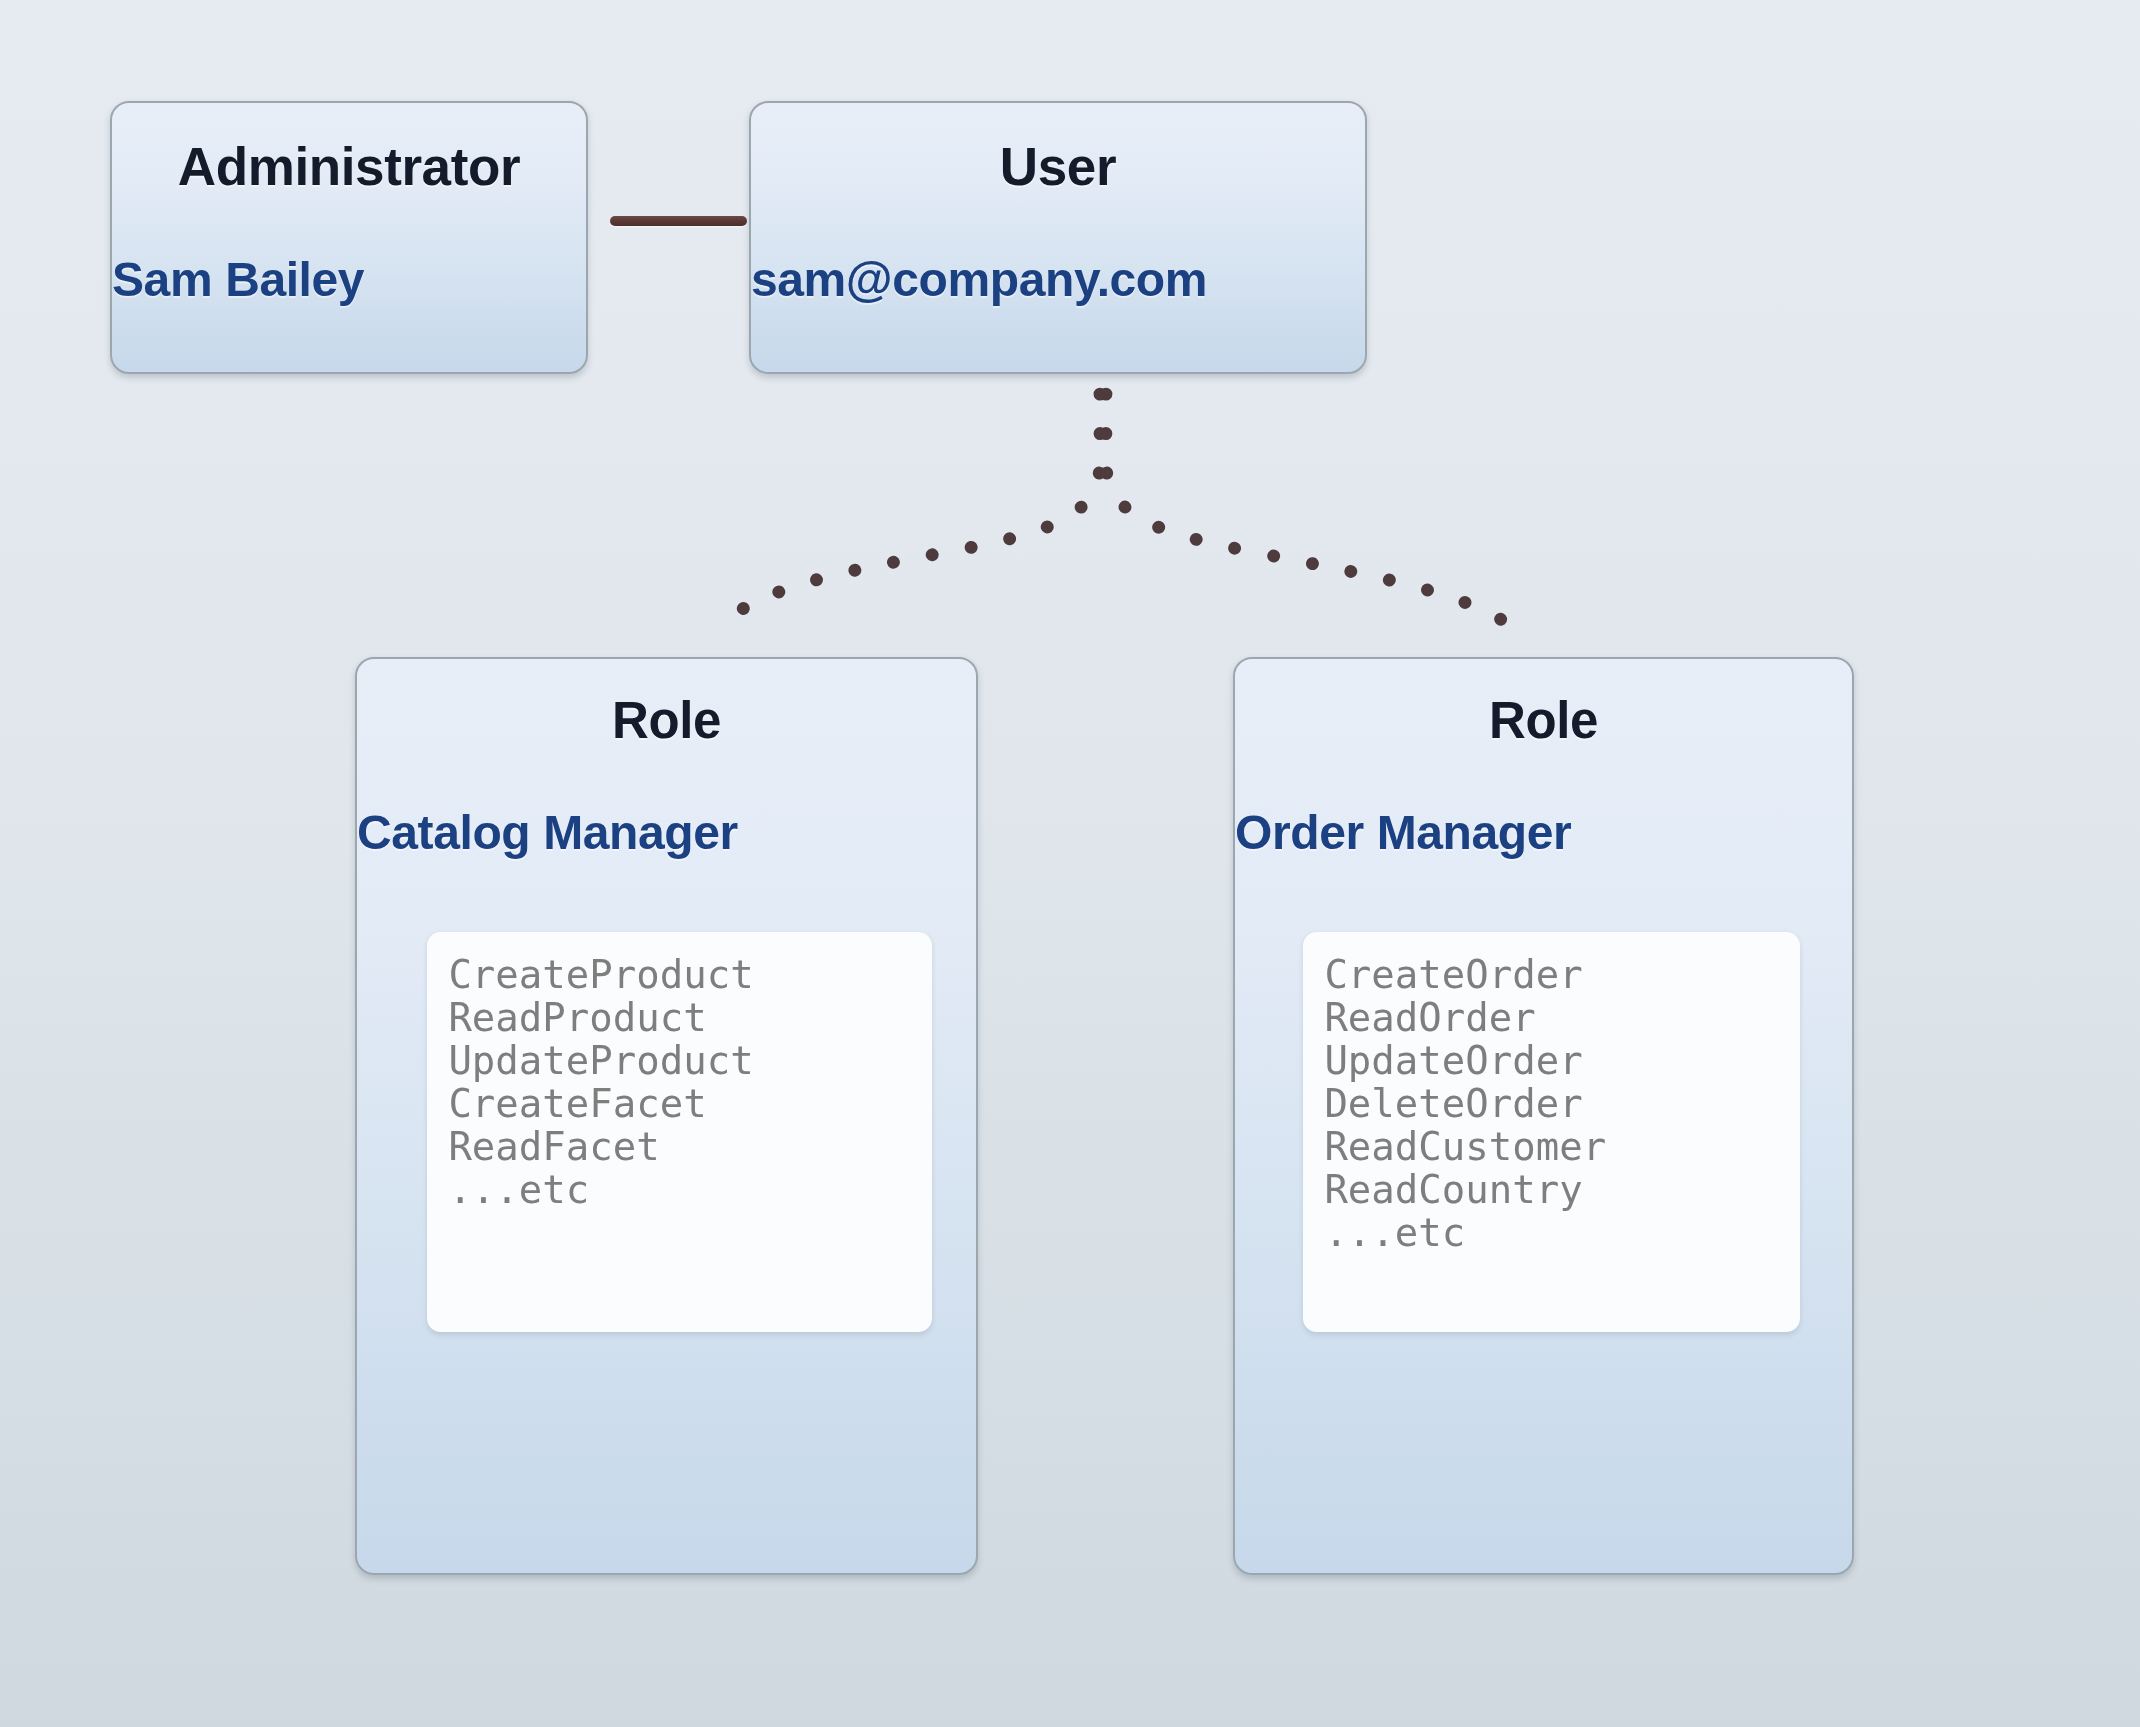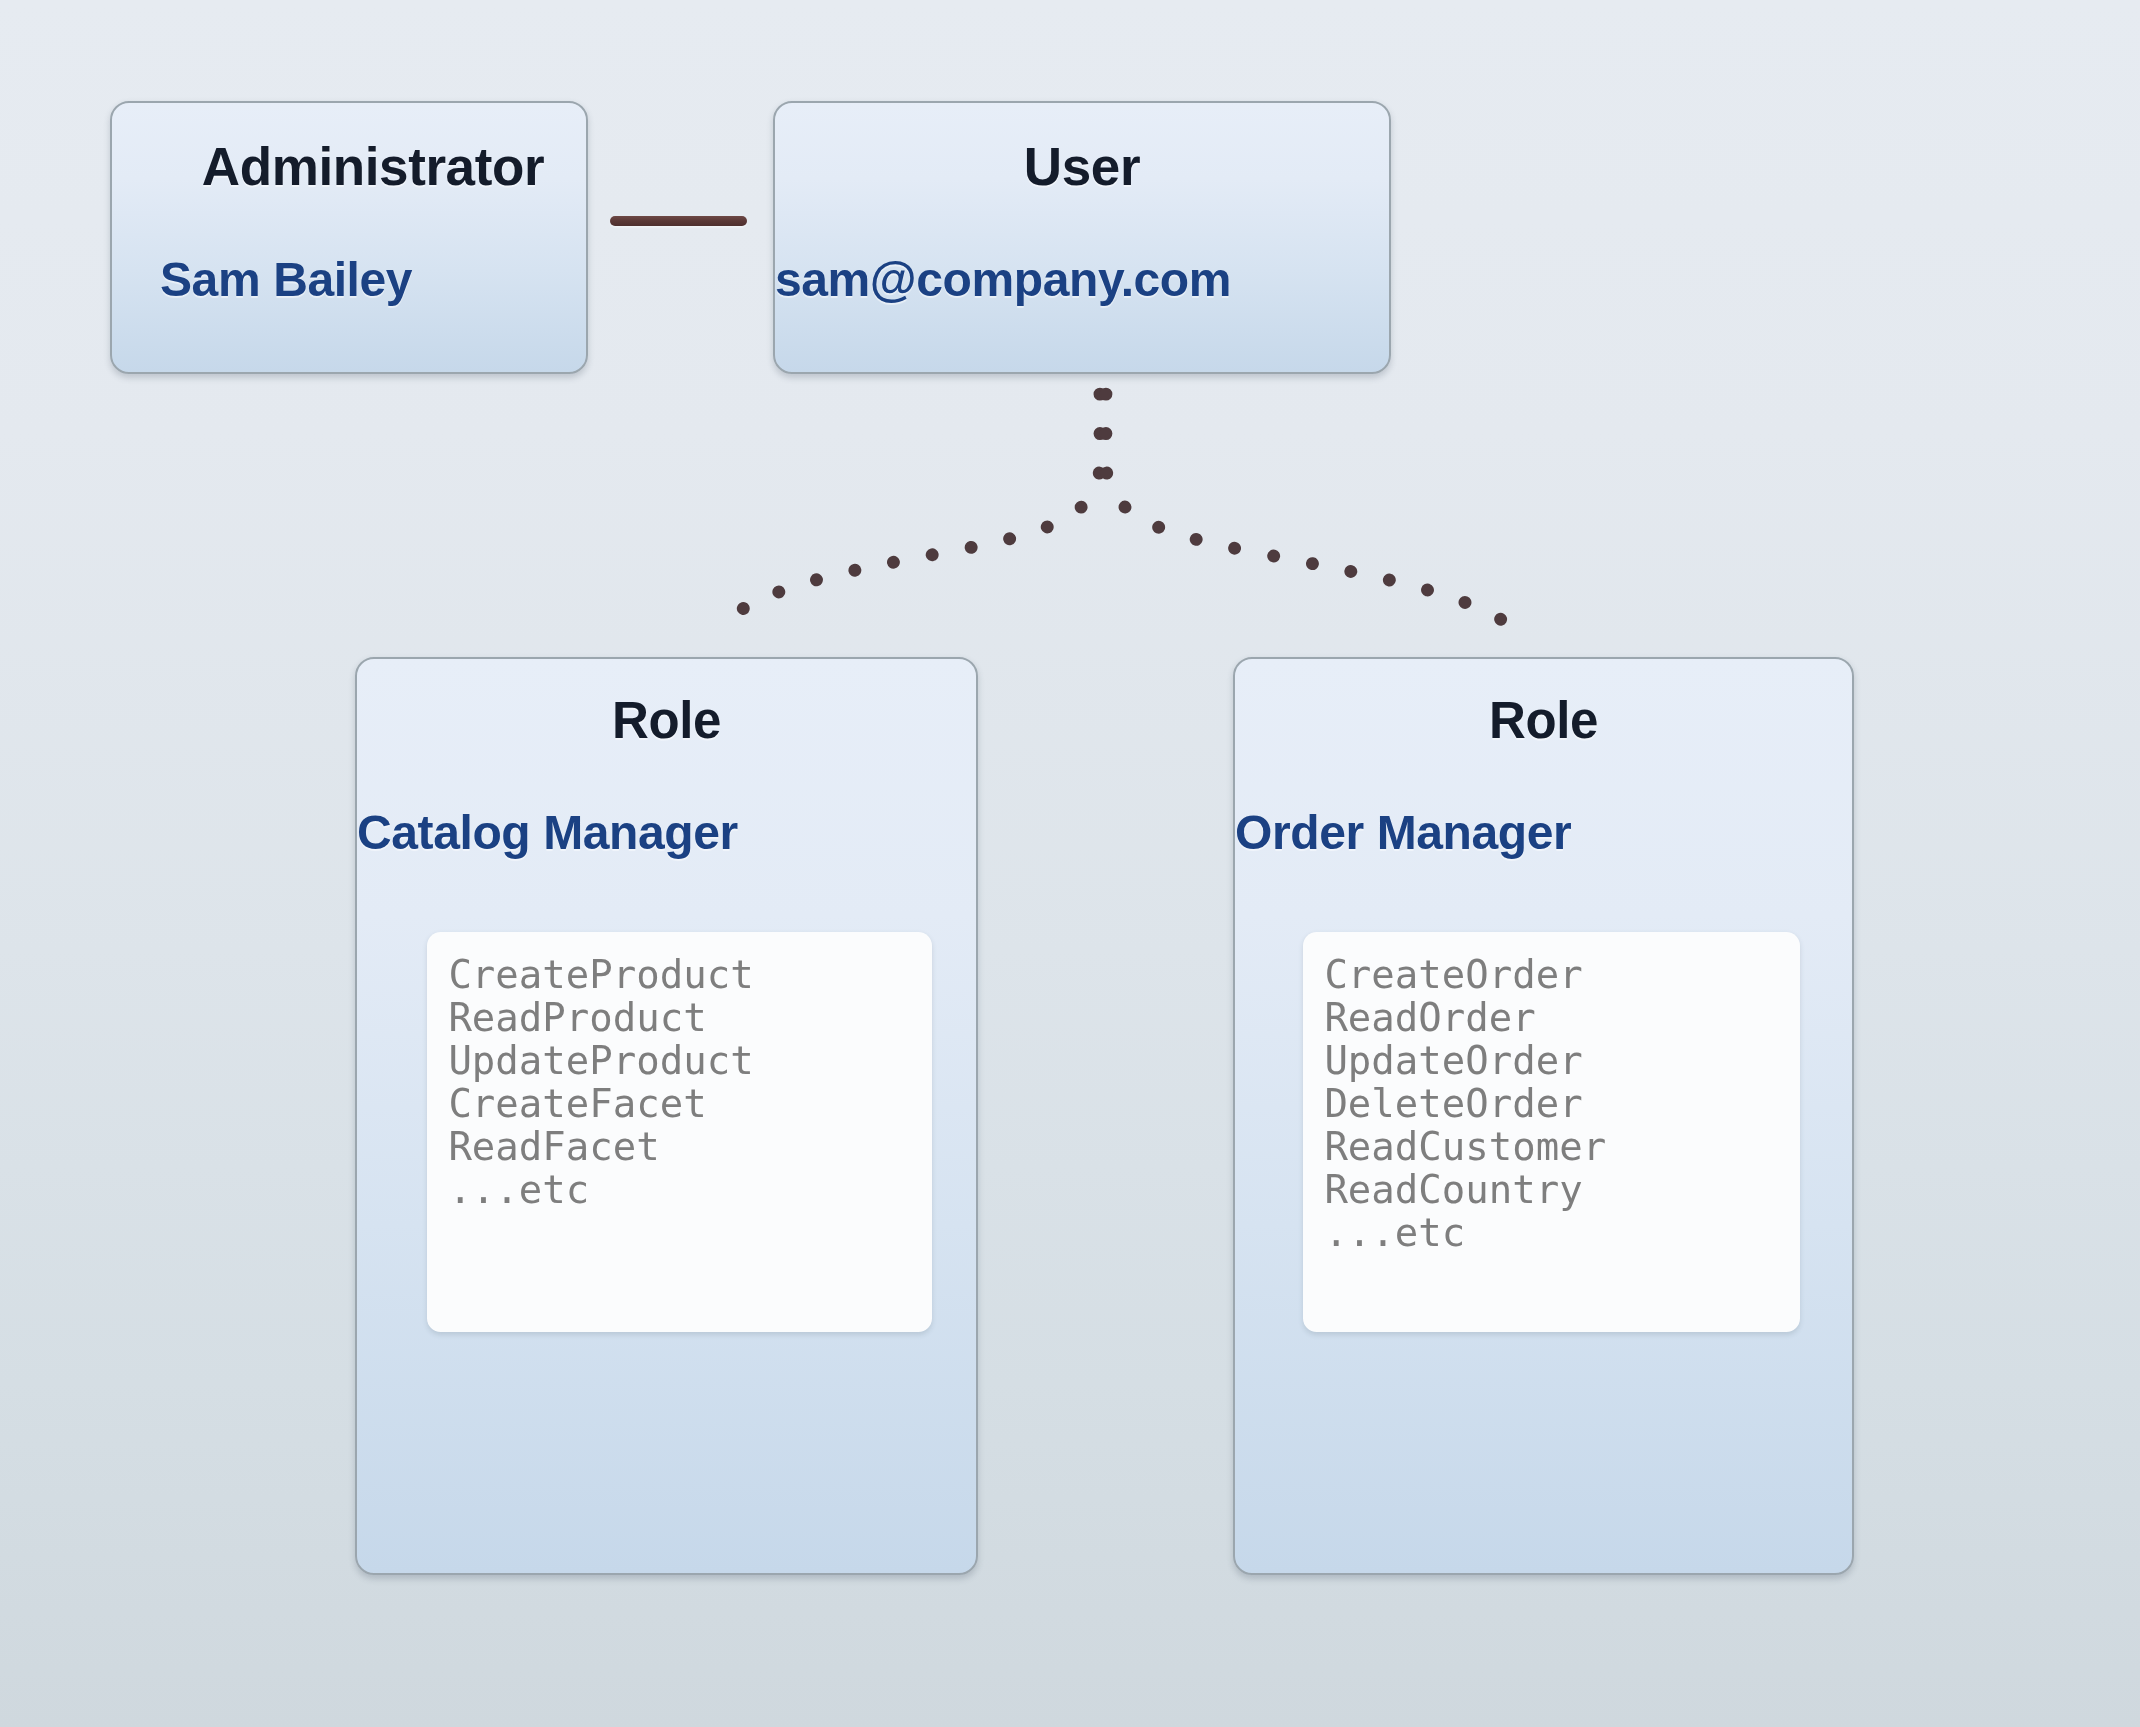--- a/index.html
+++ b/index.html
@@ -43,22 +43,22 @@
     color: #1b4183;
     text-shadow: 0 1.7px 0.9px rgba(255,255,255,0.5);
   }
 
   
   .entity-card {
     top: 101px;
     height: 273px;
     padding-top: 33px;
   }
-  #admin-card { left: 110px; width: 478px; padding-left: 48px; }
-  #user-card  { left: 773px; width: 618px; }
+  #admin-card { left: 110px; width: 478px; }
+  #user-card  { left: 749px; width: 618px; }
 
   .entity-card .card-title {
     font-size: 53px;
     line-height: 62px;
     letter-spacing: -0.4px;
   }
   .entity-card .card-value {
     margin-top: 53px;
     font-size: 48px;
     line-height: 57px;

